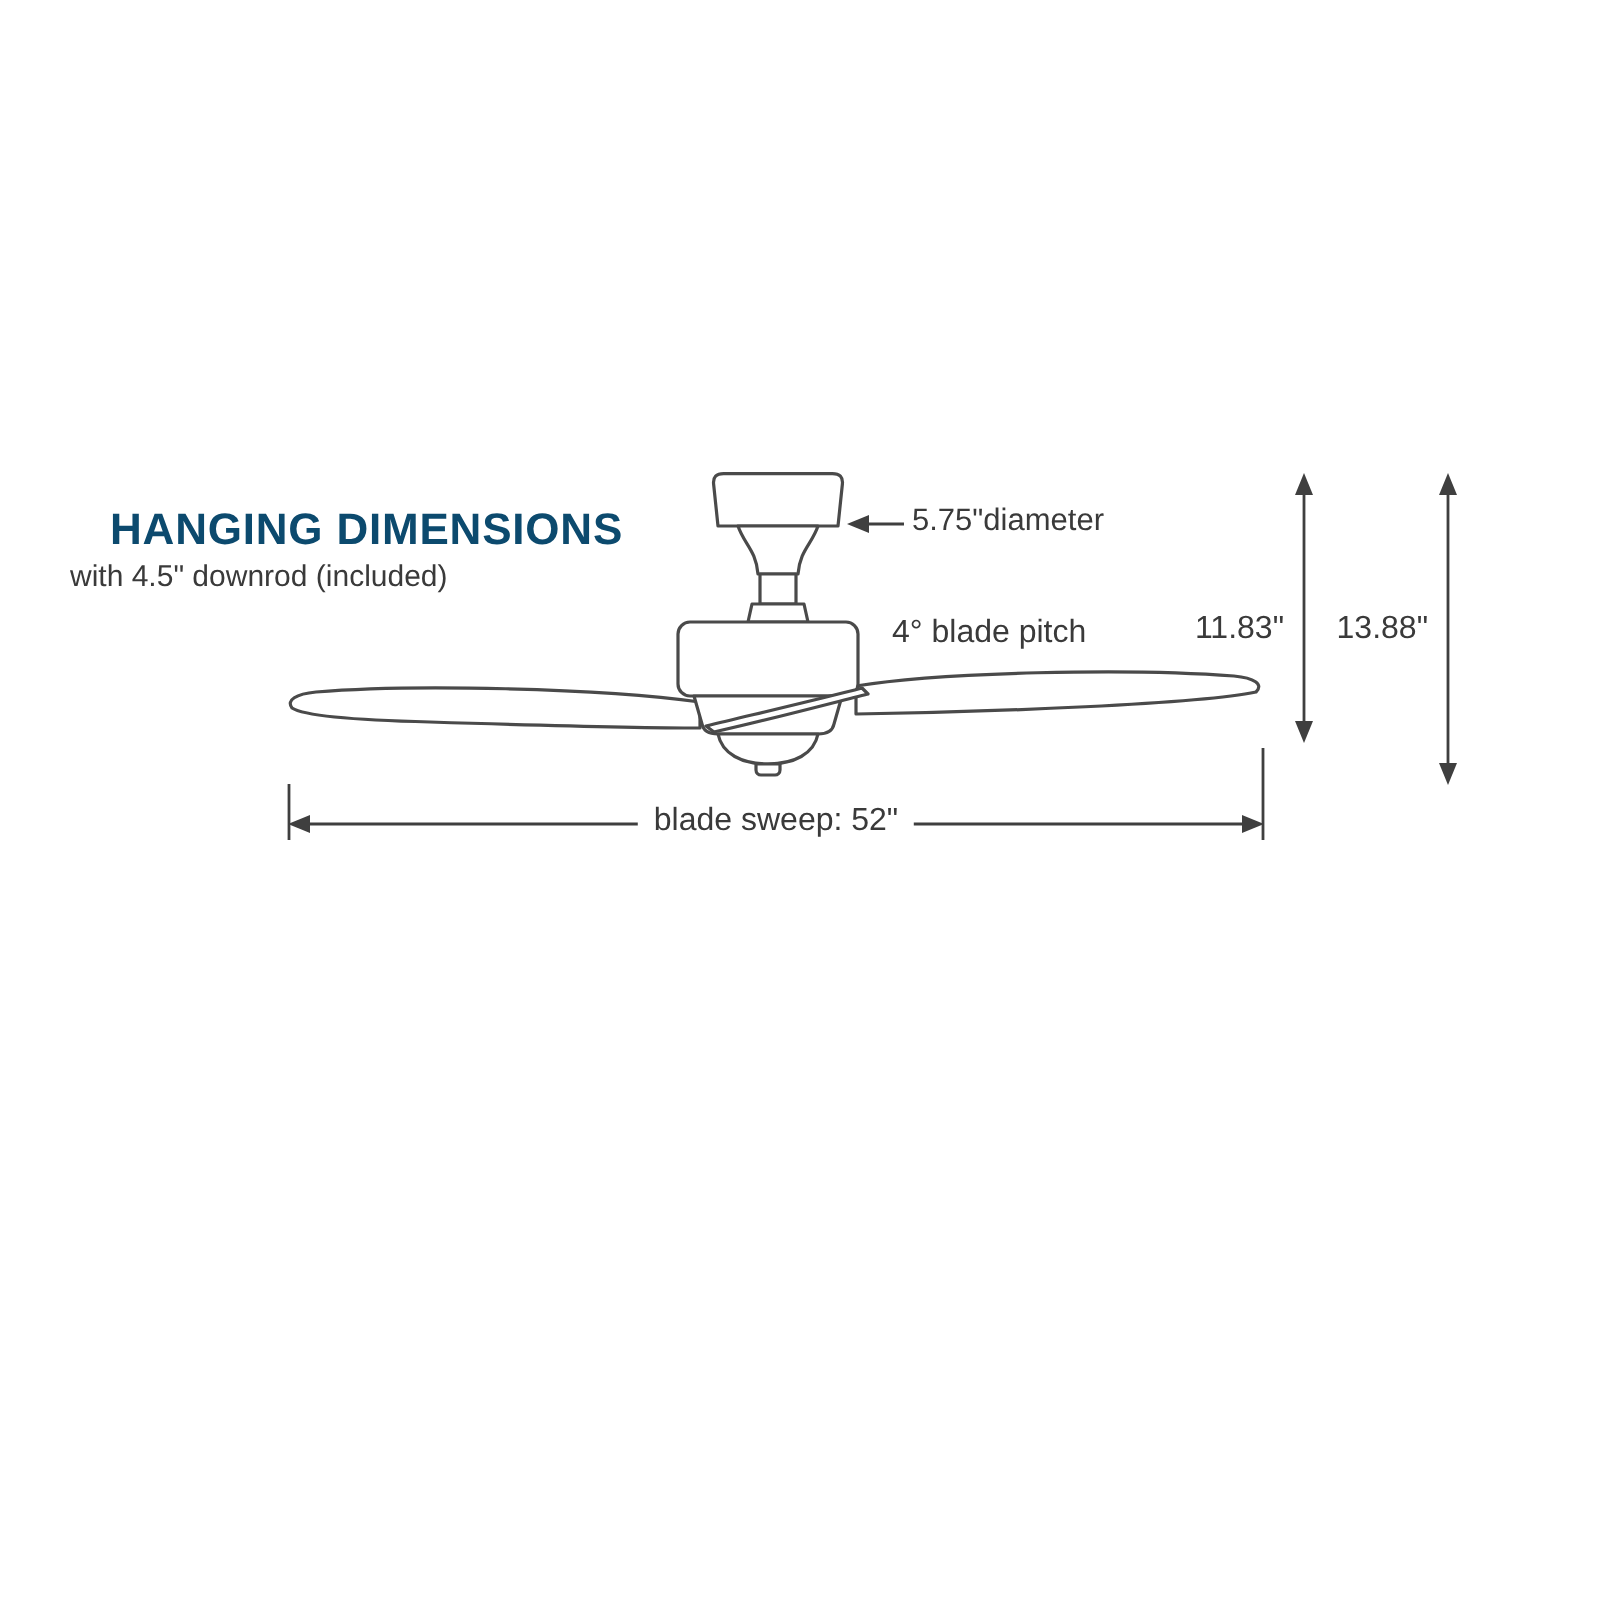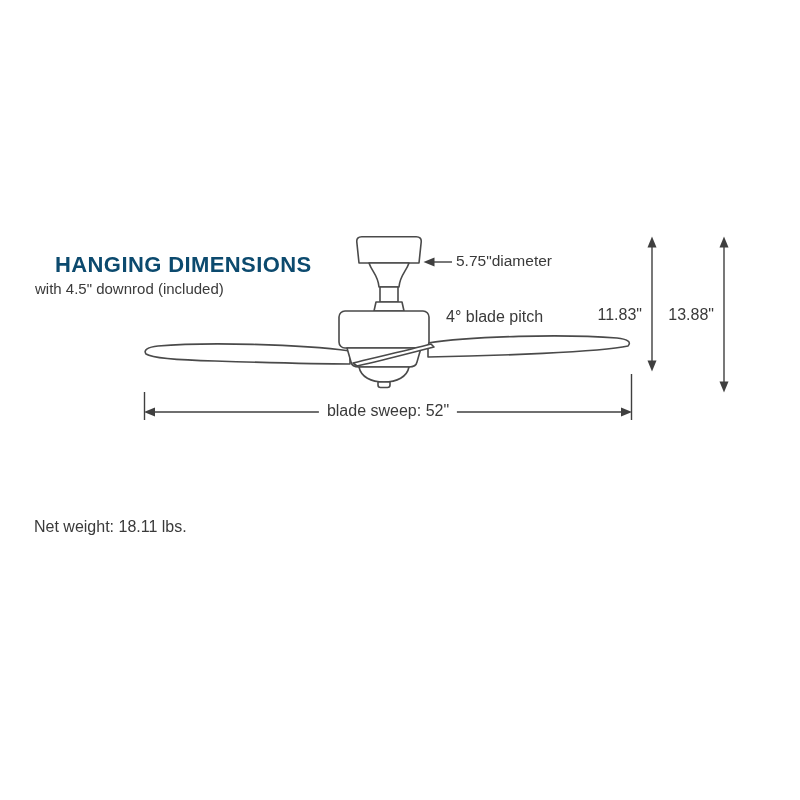--- a/index.html
+++ b/index.html
@@ -82,14 +82,13 @@
 
   <div class="txt title">HANGING DIMENSIONS</div>
   <div class="txt subtitle">with 4.5" downrod (included)</div>
 
   <div class="txt dim diameter-lbl">5.75"diameter</div>
   <div class="txt dim pitch-lbl">4° blade pitch</div>
   <div class="txt dim h1-lbl">11.83"</div>
   <div class="txt dim h2-lbl">13.88"</div>
   <div class="txt dim sweep-lbl">blade sweep: 52"</div>
 
-  <div class="txt net-weight">Net weight: 18.11 lbs.</div>
 </div>
 
 </body></html>

